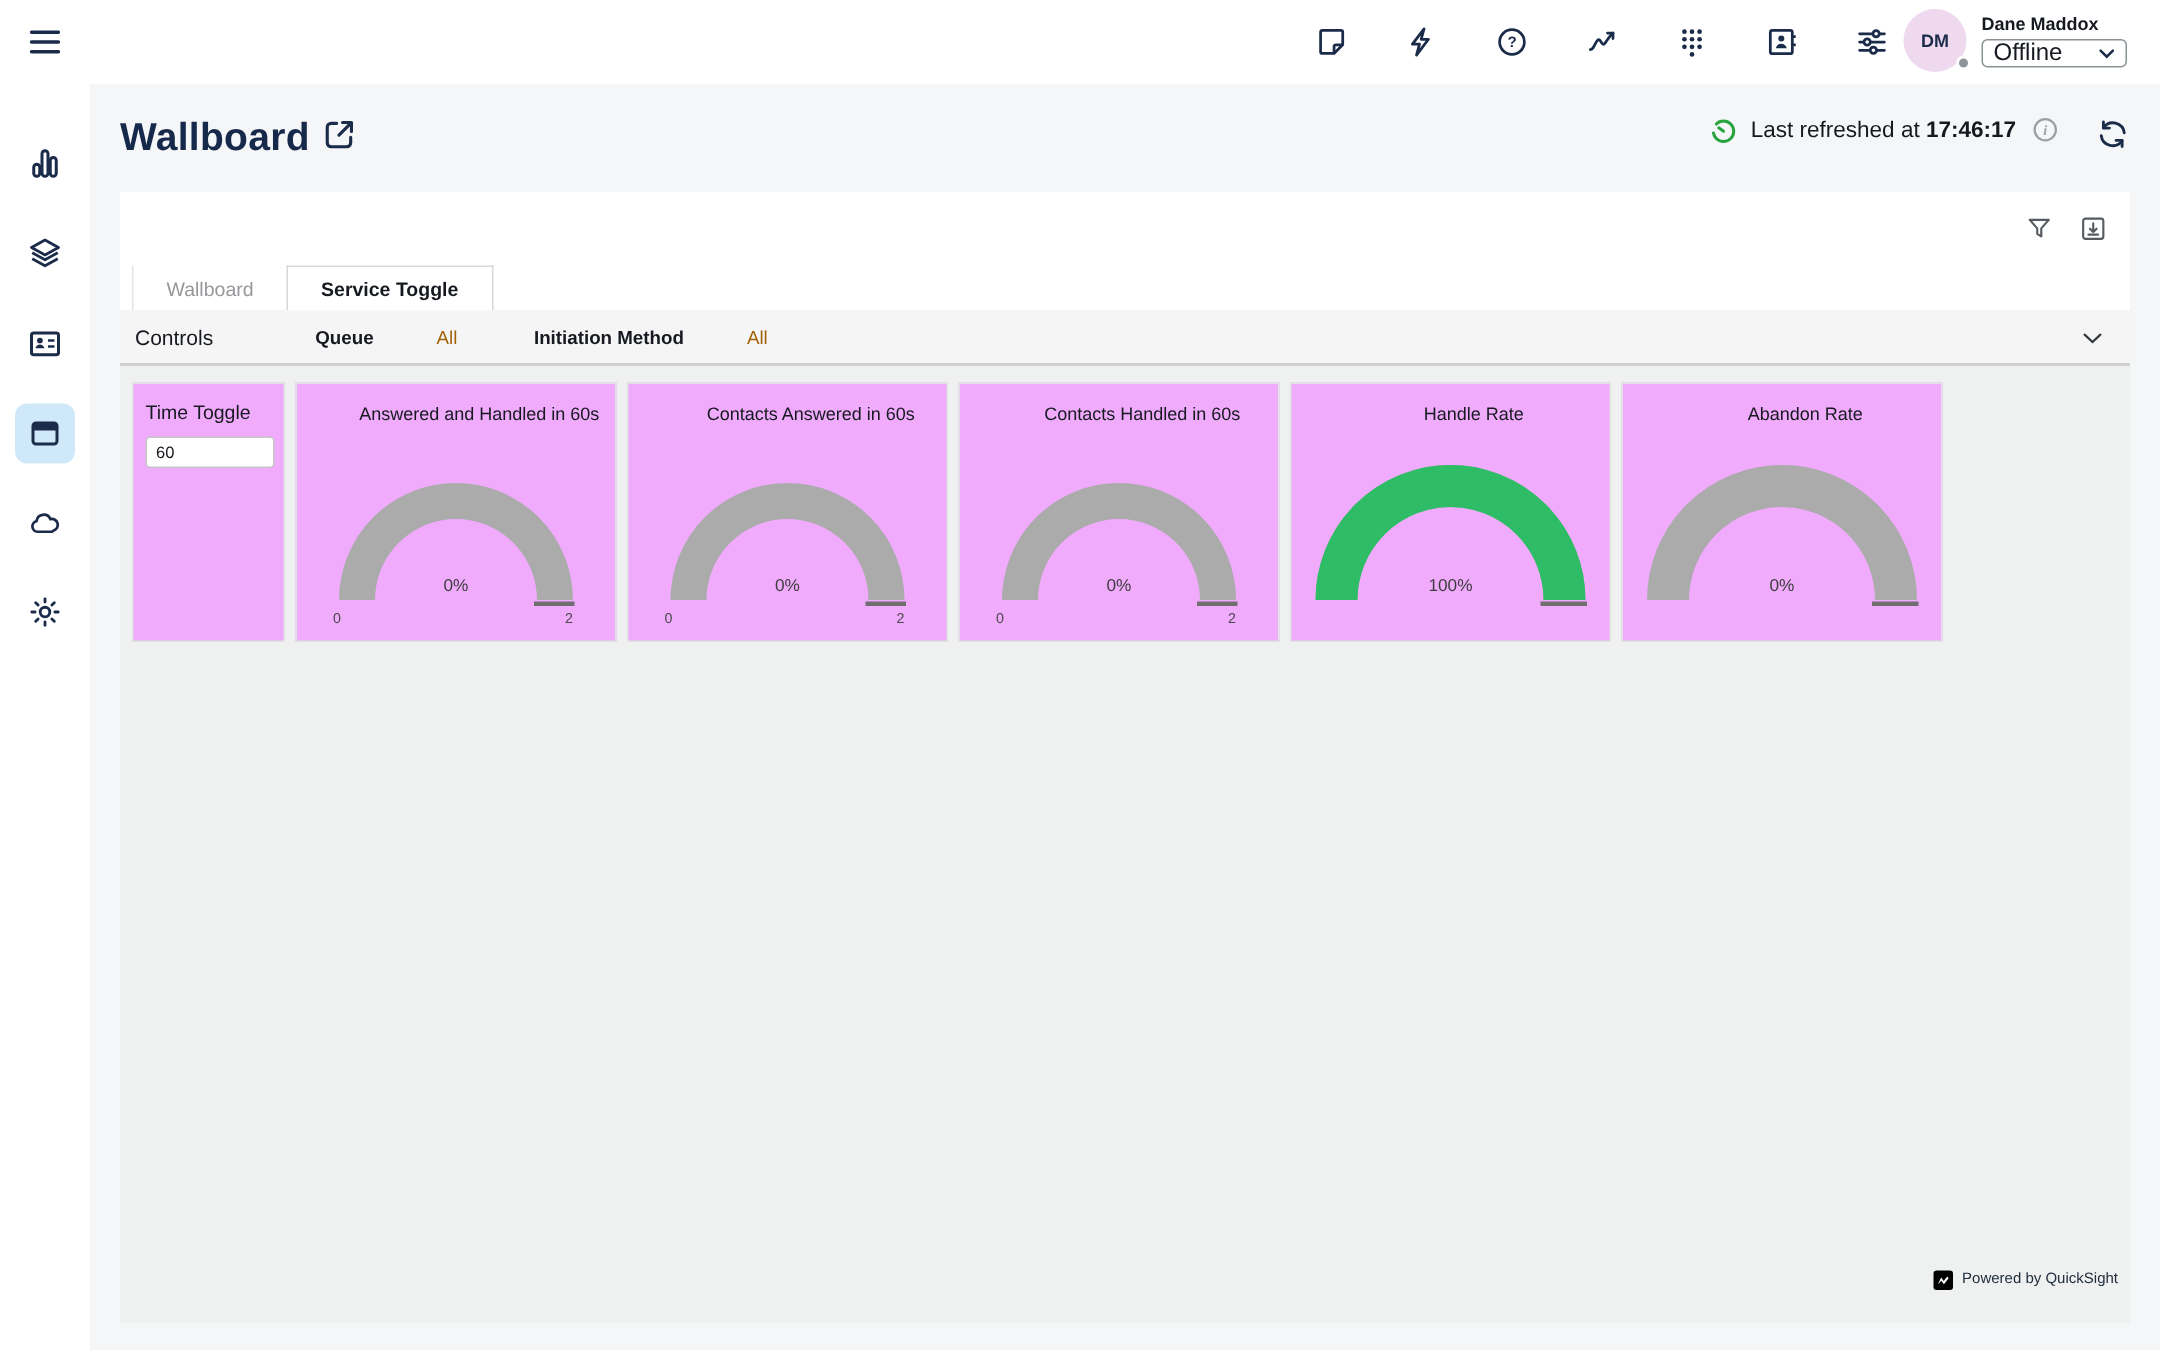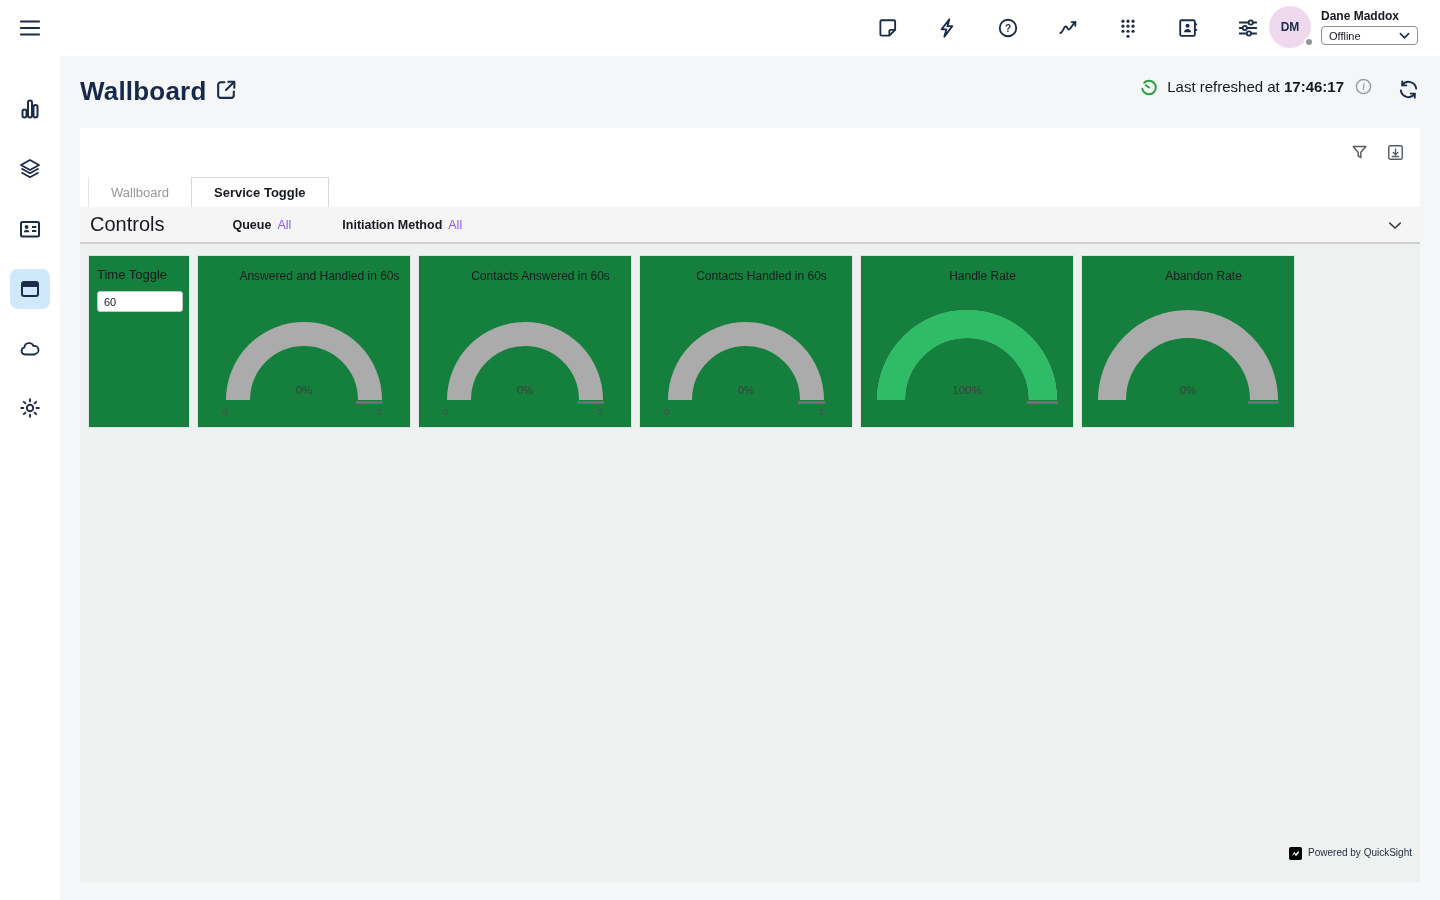--- a/index.html
+++ b/index.html
@@ -9,21 +9,21 @@
   .topbar { position:absolute; left:0; top:0; width:1440px; height:56px; background:#fff; z-index:5; }
   .hamburger { position:absolute; left:18px; top:16px; width:24px; height:24px; cursor:pointer; }
   .topbar-icons { position:absolute; right:180px; top:0; height:56px; display:flex; align-items:center; gap:36px; }
   .tb-icon { width:24px; height:24px; display:flex; align-items:center; justify-content:center; cursor:pointer; }
   .user-area { position:absolute; right:22px; top:6px; display:flex; align-items:flex-start; gap:10px; }
   .avatar-wrap { position:relative; width:42px; height:42px; }
   .avatar { width:42px; height:42px; border-radius:50%; background:#efd9ef; color:#1b2b4a; font-weight:bold; font-size:12px; display:flex; align-items:center; justify-content:center; }
   .status-dot { position:absolute; right:-3px; bottom:1px; width:10px; height:10px; border-radius:50%; background:#8f939a; border:2px solid #fff; }
   .user-meta { display:flex; flex-direction:column; gap:3px; padding-top:3px; }
   .user-name { font-size:12px; font-weight:bold; color:#16191f; }
-  .status-select { width:97px; height:19px; border:1px solid #879196; border-radius:4px; background:#fff; font-size:11px; color:#16191f; display:flex; align-items:center; justify-content:space-between; padding:0 7px; cursor:pointer; }
+  .status-select { width:97px; height:19px; border:1px solid #879196; border-radius:4px; background:#fff; font-size:16px; color:#16191f; display:flex; align-items:center; justify-content:space-between; padding:0 7px; cursor:pointer; }
 
   
   .sidenav { position:absolute; left:0; top:56px; width:60px; height:844px; background:#fff; z-index:4; }
   .nav-item { width:40px; height:40px; margin:0 auto; border-radius:8px; display:flex; align-items:center; justify-content:center; cursor:pointer; }
   .nav-item.active { background:#cfe9fa; }
   .n1{margin-top:33px} .n2{margin-top:20px} .n3{margin-top:20px} .n4{margin-top:20px} .n5{margin-top:20px} .n6{margin-top:19px}
 
   
   .page-header { position:absolute; left:60px; top:56px; width:1380px; height:72px; }
   .page-title { position:absolute; left:20px; top:20px; font-size:26px; font-weight:bold; color:#17294b; letter-spacing:.2px; }
@@ -35,30 +35,30 @@
   
   .panel { position:absolute; left:80px; top:128px; width:1340px; height:754px; background:#eff0f0; }
   .panel-top { position:absolute; left:0; top:0; width:100%; height:79px; background:#fff; }
   .panel-tools { position:absolute; right:14px; top:13px; display:flex; gap:14px; }
   .ptool { width:22px; height:22px; display:flex; align-items:center; justify-content:center; cursor:pointer; }
   .tabstrip { position:absolute; left:8px; top:49px; display:flex; align-items:flex-end; height:30px; }
   .tab { height:30px; display:flex; align-items:center; padding:0 22px; font-size:13px; cursor:pointer; }
   .tab.inactive { color:#95979a; border-left:1px solid #e3e4e4; }
   .tab.active { color:#16191f; font-weight:bold; background:#fff; border:1px solid #d6d9d9; border-bottom:none; }
   .controls-row { position:absolute; left:0; top:79px; width:100%; height:37px; background:#f5f5f5; border-bottom:2px solid #cfd1d1; display:flex; align-items:center; }
-  .controls-label { font-size:20px; color:#16191f; margin-left:10px; }
+  .controls-label { font-size:14px; color:#16191f; margin-left:10px; }
   .ctl-filter { display:flex; gap:6px; font-size:12.5px; }
   .ctl-filter .fname { font-weight:bold; color:#16191f; }
-  .ctl-filter .fval { color:#8b5cf6; }
+  .ctl-filter .fval { color:#a16207;margin-left:36px; }
   .f0 { margin-left:68px; } .f1 { margin-left:51px; }
   .ctl-chevron { position:absolute; right:16px; top:9px; cursor:pointer; }
 
   .embed-body { position:absolute; left:0; top:118px; width:100%; height:636px; }
   .cards-row { display:flex; gap:7px; padding:9px 0 0 8px; align-items:flex-start; }
-  .card { background:#15803d; border:1px solid #e1e2e2; height:173px; }
+  .card { background:#f0abfc; border:1px solid #e1e2e2; height:173px; }
   .tt-card { width:102px; padding:11px 8px; }
   .tt-label { font-size:13px; color:#16191f; }
   .tt-input { margin-top:9px; width:86px; height:21px; border:1px solid #c4c6c8; border-radius:3px; font-size:11px; color:#16191f; padding:0 6px; font-family:"Liberation Sans",sans-serif; }
   .gauge-card { width:214px; display:flex; flex-direction:column; align-items:center; }
   .g-title { margin-top:13px; font-size:12px; color:#16191f; text-align:right;margin-left:31px; }
   .g-svg { margin-top:2px; }
   .g-val-label { font-size:11.5px; fill:#3d3d3d; }
   .g-minmax { font-size:9.5px; fill:#4a4a4a; }
 
   .powered { position:absolute; right:8px; bottom:22px; display:flex; align-items:flex-start; gap:6px; }

